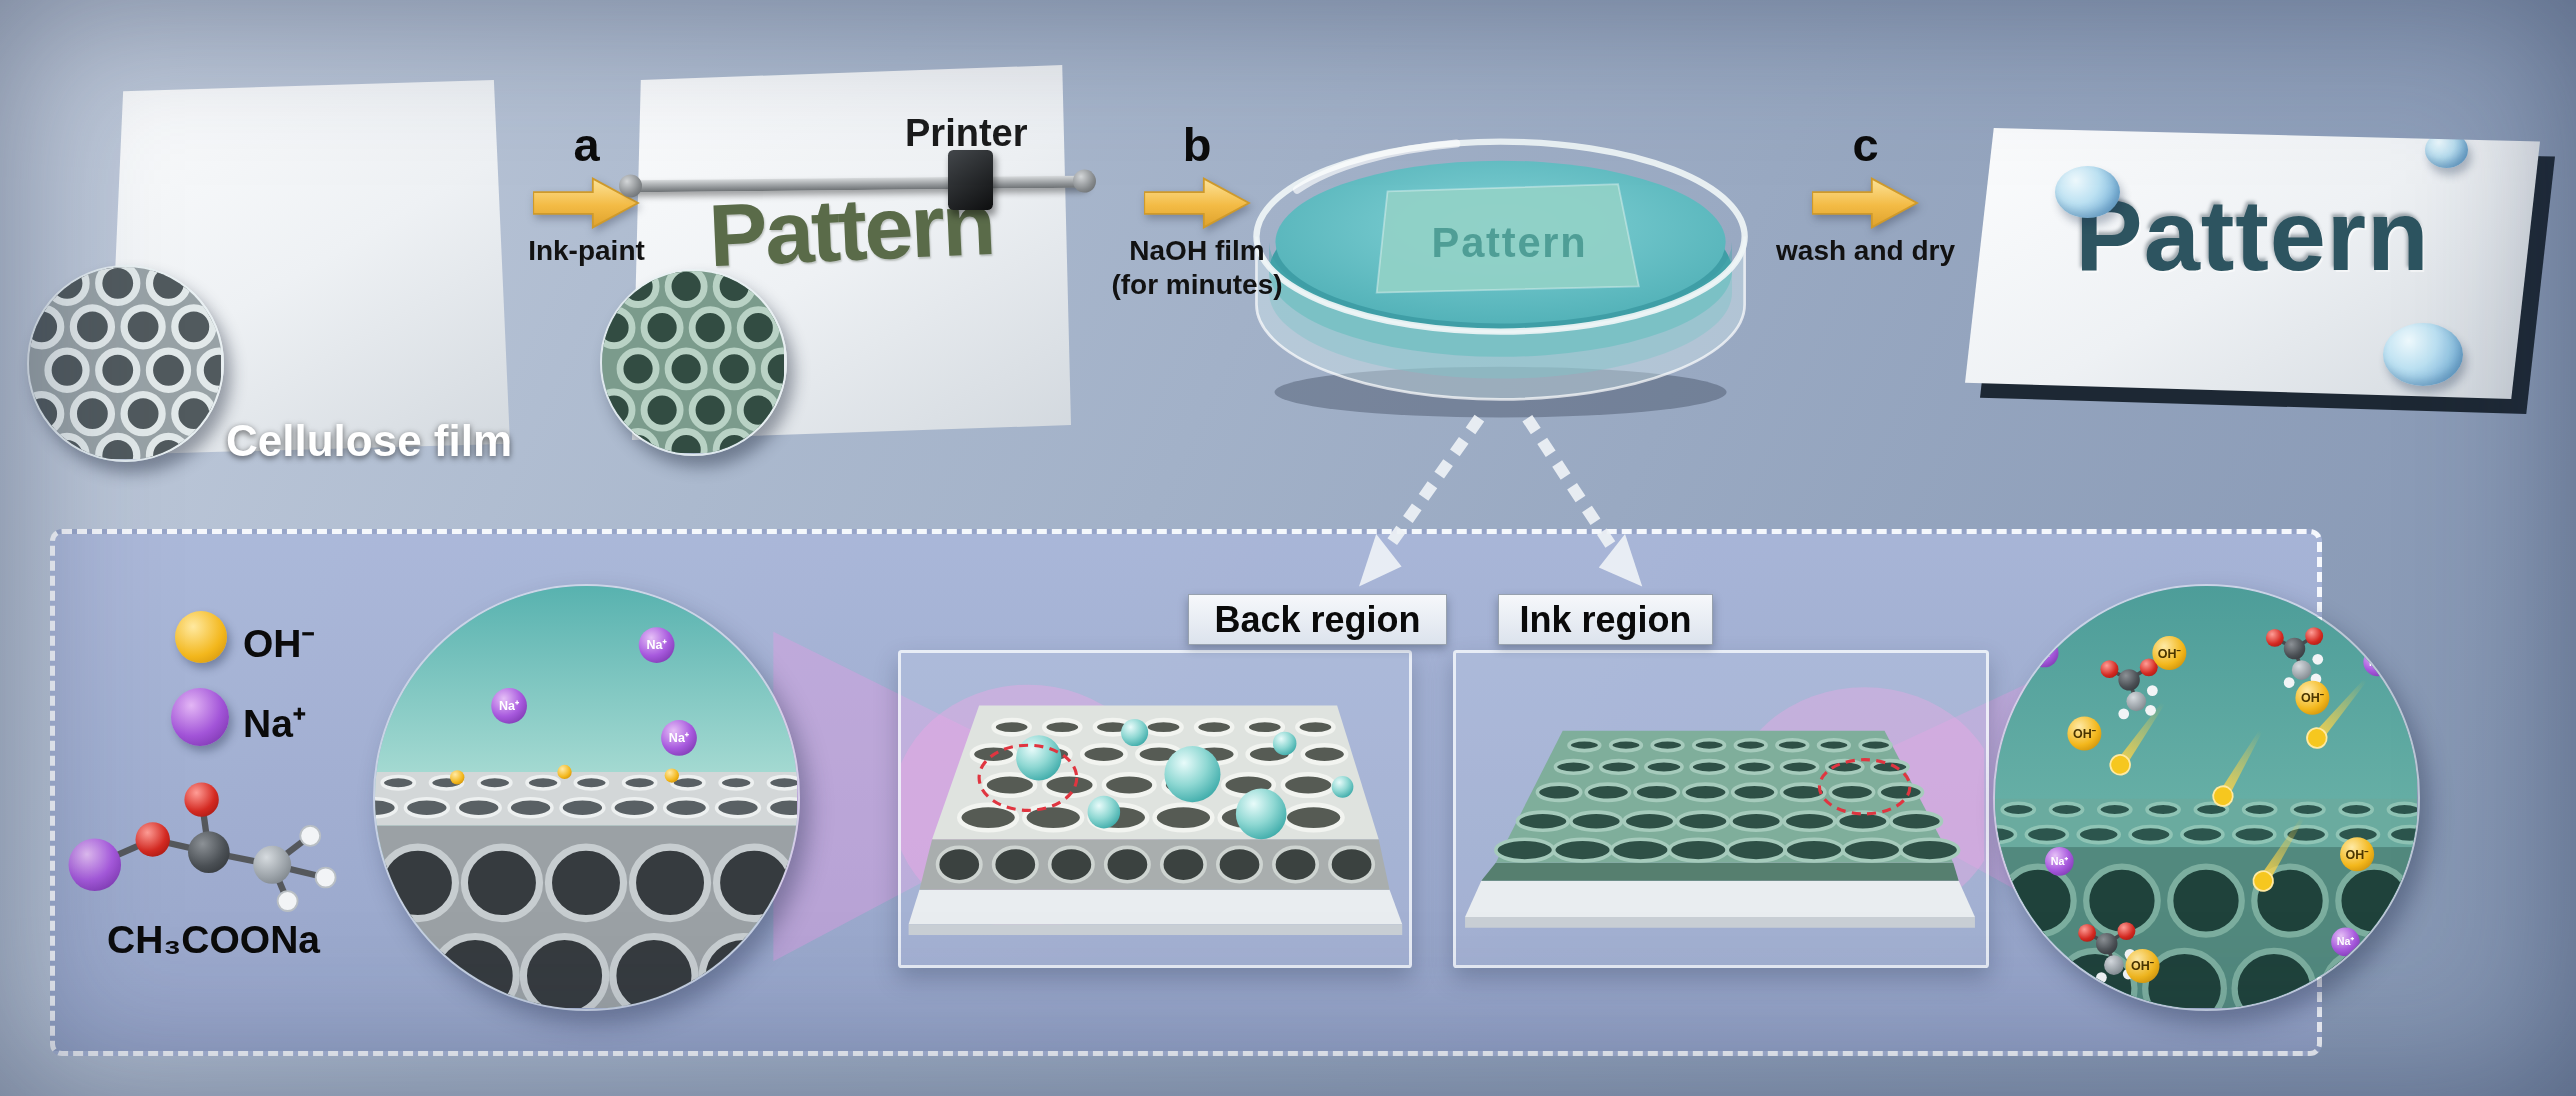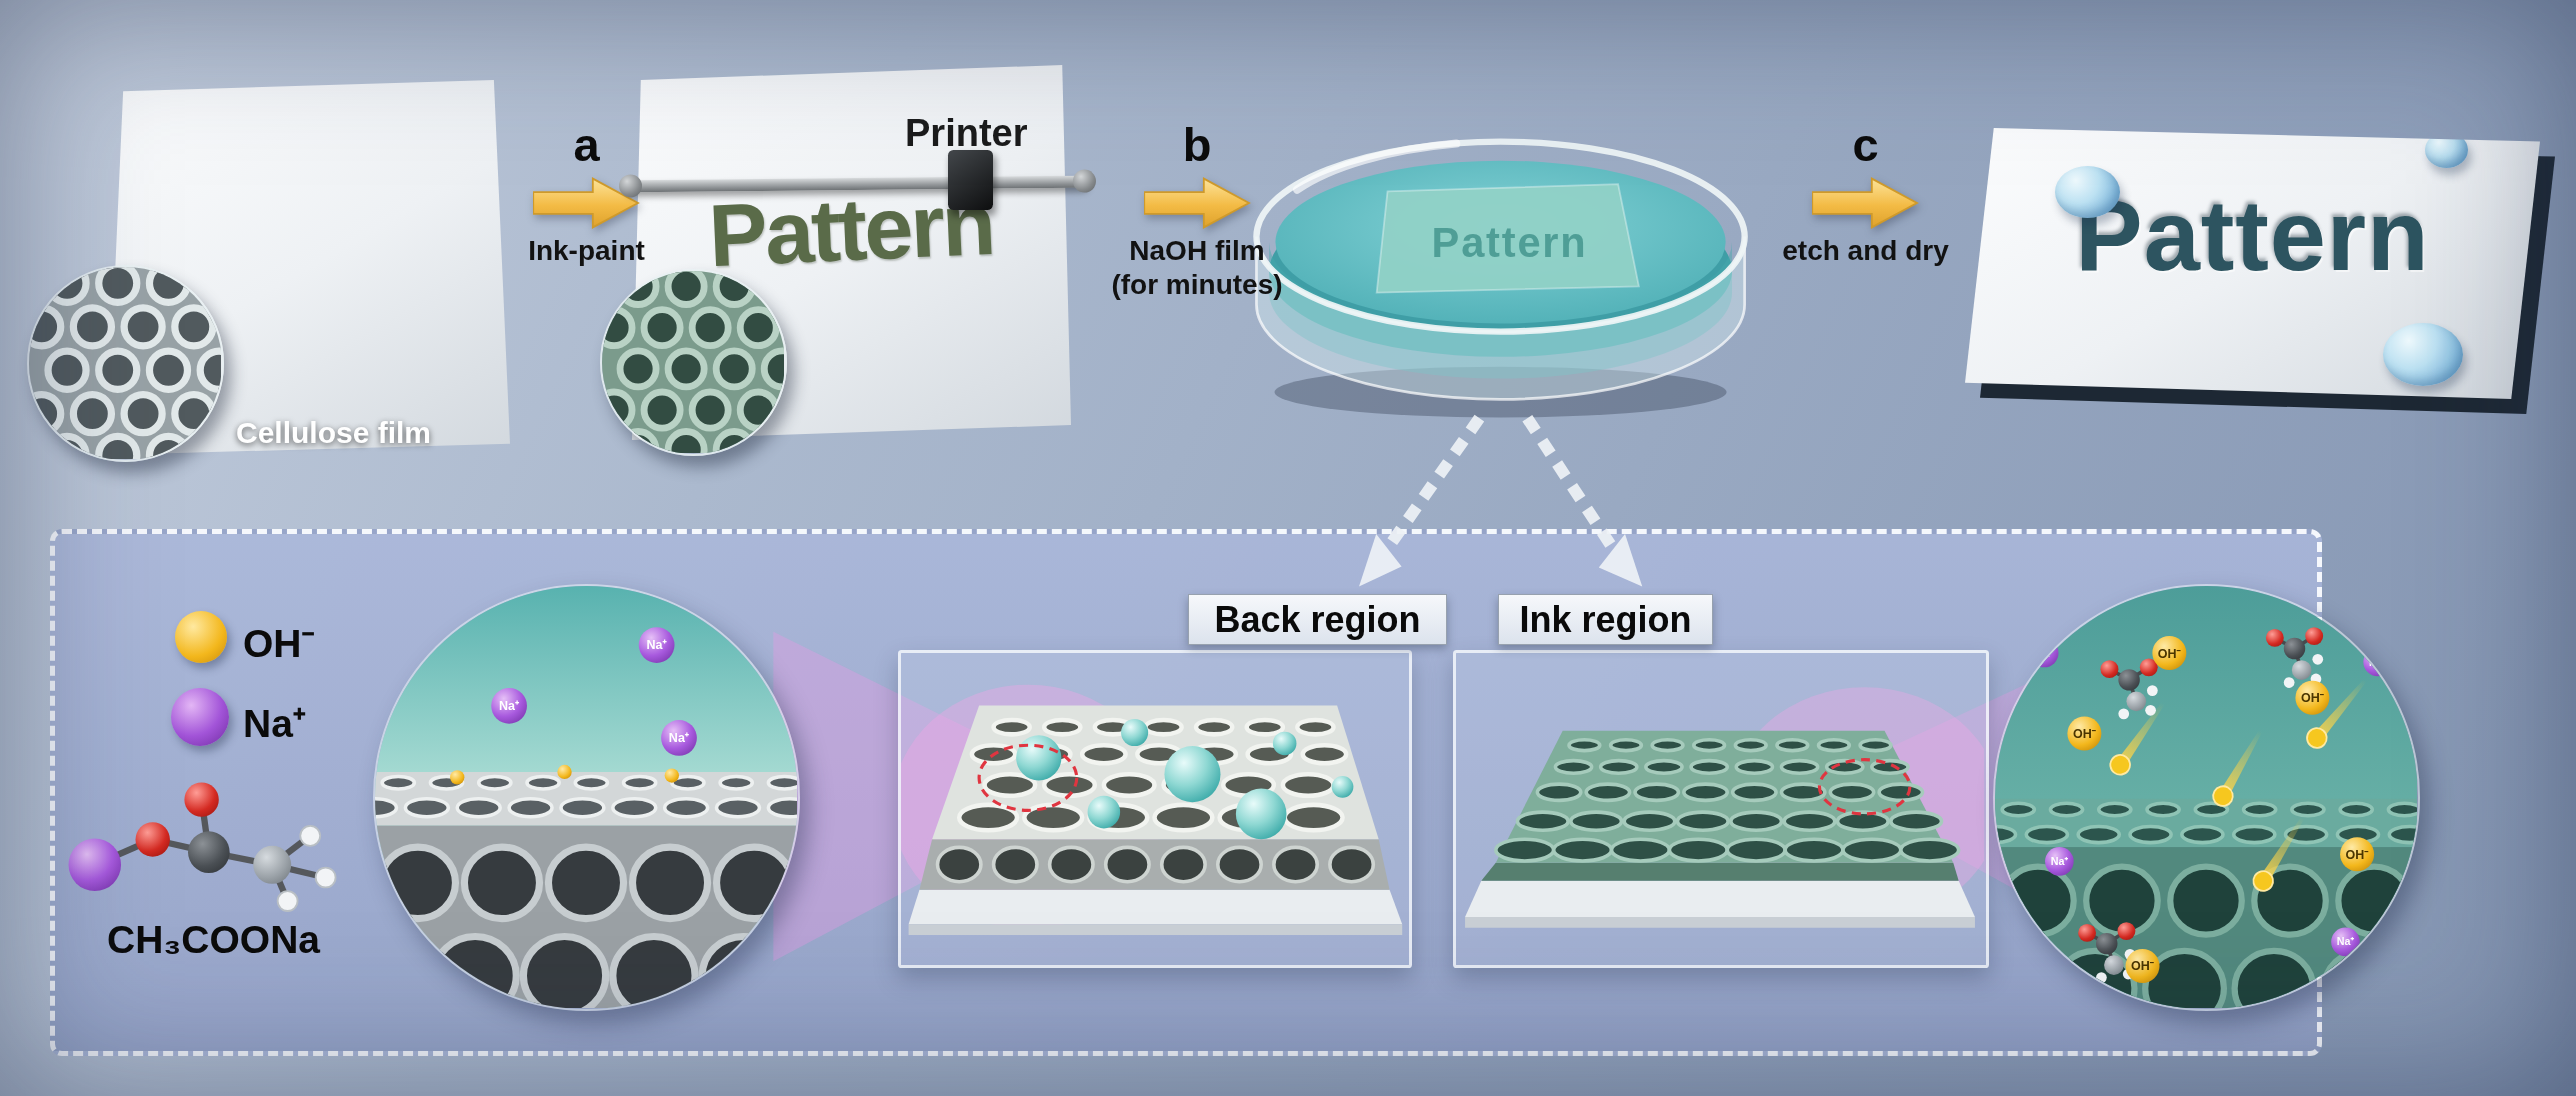--- a/index.html
+++ b/index.html
@@ -13,21 +13,21 @@
   
   .film{position:absolute;background:linear-gradient(150deg,#fcfdfe 0%,#eef1f4 50%,#d2d8de 100%);
     filter:drop-shadow(16.3px 18px 14.5px rgba(30,42,64,.38))}
   .film1{left:107px;top:80px;width:403px;height:375px;clip-path:polygon(4% 3%,96% 0%,100% 97%,0% 100%);z-index:2}
   .film2{left:632px;top:65px;width:439px;height:375px;clip-path:polygon(2% 4%,98% 0,100% 96%,0 100%);z-index:2}
   .film-final-shadow{position:absolute;left:1980px;top:143px;width:575px;height:271px;
     clip-path:polygon(5% 0,100% 5%,95% 100%,0 94%);background:#1d2834;z-index:1}
   .film-final{left:1965px;top:128px;width:575px;height:271px;clip-path:polygon(5% 0,100% 5%,95% 100%,0 94%);z-index:2}
 
   .cap{position:absolute;font-weight:bold}
-  .cellulose-cap{left:236px;top:416px;font-size:30px;color:#ffffff;text-shadow:0 1.8px 6.3px rgba(0,0,0,.6);z-index:5}
+  .cellulose-cap{left:226px;top:416px;font-size:44px;color:#ffffff;text-shadow:0 1.8px 6.3px rgba(0,0,0,.6);z-index:5}
   .printer-cap{left:905px;top:112px;font-size:38px;color:#1b1b1b;z-index:6}
 
   .pattern-ink{position:absolute;left:642px;top:179px;width:418px;text-align:center;
     font-size:88px;font-weight:bold;color:#5a6b49;letter-spacing:-2.7px;
     transform:rotate(-2.5deg);z-index:5;text-shadow:0.9px 1.8px 1.8px rgba(40,50,30,.25)}
   .pattern-final{position:absolute;left:0;top:50px;width:100%;text-align:center;
     font-size:101px;font-weight:bold;color:#2d5460;letter-spacing:0.9px;
     text-shadow:1.8px 1.8px 0.9px rgba(255,255,255,.55),-1.8px -2.7px 3.6px rgba(10,30,40,.35)}
 
   .rod{position:absolute;left:626px;top:178px;width:463px;height:11.8px;border-radius:6.3px;z-index:6;
@@ -249,21 +249,21 @@
     <path d="M17,150 A270,105 0 0 0 557,150 L557,225 A270,105 0 0 1 17,225 Z" fill="rgba(218,242,244,0.38)" stroke="rgba(255,255,255,0.7)" stroke-width="3"></path>
     <ellipse cx="287" cy="150" rx="270" ry="105" fill="none" stroke="#eff5f6" stroke-width="7" opacity="0.92"></ellipse>
     <path d="M62,98 A270,105 0 0 1 238,47" fill="none" stroke="#ffffff" stroke-width="9" stroke-linecap="round" opacity="0.65"></path>
   </svg>
 
   <div class="step" style="left:1775px;top:119px;width:181px">
     <div class="step-letter">c</div>
     <svg class="arrow-svg" width="107" height="56" viewBox="0 0 118 62">
       <polygon points="0,19 66,19 66,4 116,31 66,58 66,43 0,43" fill="url(#ag)" stroke="#cf9a2b" stroke-width="2"></polygon>
     </svg>
-    <div class="step-label">etch and dry</div>
+    <div class="step-label">wash and dry</div>
   </div>
 
   <div class="film-final-shadow"></div>
   <div class="film film-final">
     <div class="pattern-final">Pattern</div>
     <div class="drop" style="left:90px;top:38px;width:65px;height:52px"></div>
     <div class="drop" style="left:460px;top:3.6px;width:43px;height:36px"></div>
     <div class="drop" style="left:418px;top:195px;width:80px;height:63px"></div>
   </div>
 

